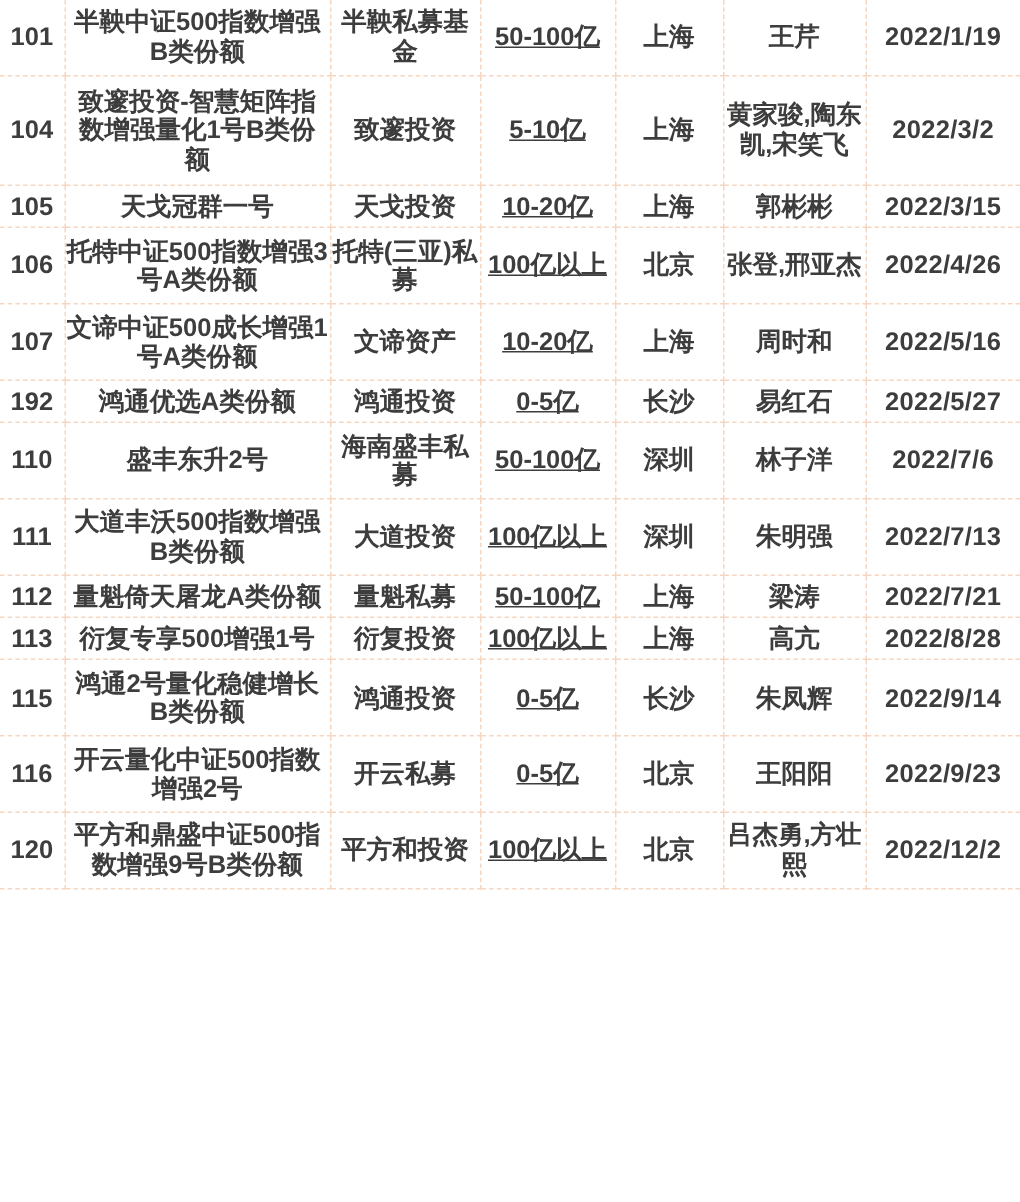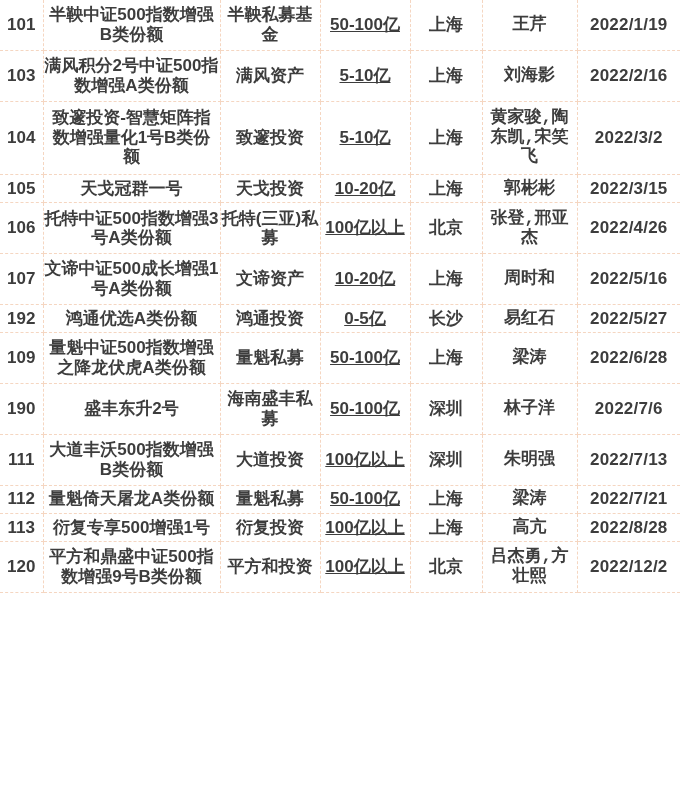--- a/index.html
+++ b/index.html
@@ -32,21 +32,21 @@
     word-break: break-all;
   }
   table.fund-table td:last-child {
     border-right: none;
   }
   td.col-index   { font-size: 17px; }
   td.col-name    { font-size: 17px; }
   td.col-company { font-size: 16px; }
   td.col-size    { font-size: 16px; text-decoration: underline; }
   td.col-city    { font-size: 17px; }
-  td.col-manager { font-size: 16px; font-family: Liberation Mono, monospace; }
+  td.col-manager { font-size: 16px; }
   td.col-date    { font-size: 16.5px; letter-spacing: 0.2px; }
 </style>
 </head>
 <body>
 
 <table class="fund-table">
   <colgroup>
     <col style="width:43px">
     <col style="width:177px">
     <col style="width:100px">
@@ -60,29 +60,20 @@
     <td class="col-index">101</td>
     <td class="col-name">半鞅中证500指数增强B类份额</td>
     <td class="col-company">半鞅私募基金</td>
     <td class="col-size">50-100亿</td>
     <td class="col-city">上海</td>
     <td class="col-manager">王芹</td>
     <td class="col-date">2022/1/19</td>
   </tr>
 
 
-  <tr>
-    <td class="col-index">103</td>
-    <td class="col-name">满风积分2号中证500指数增强A类份额</td>
-    <td class="col-company">满风资产</td>
-    <td class="col-size">5-10亿</td>
-    <td class="col-city">上海</td>
-    <td class="col-manager">刘海影</td>
-    <td class="col-date">2022/2/16</td>
-  </tr>
 
   <tr>
     <td class="col-index">104</td>
     <td class="col-name">致邃投资-智慧矩阵指数增强量化1号B类份额</td>
     <td class="col-company">致邃投资</td>
     <td class="col-size">5-10亿</td>
     <td class="col-city">上海</td>
     <td class="col-manager">黄家骏,陶东凯,宋笑飞</td>
     <td class="col-date">2022/3/2</td>
   </tr>
@@ -120,32 +111,23 @@
   <tr>
     <td class="col-index">192</td>
     <td class="col-name">鸿通优选A类份额</td>
     <td class="col-company">鸿通投资</td>
     <td class="col-size">0-5亿</td>
     <td class="col-city">长沙</td>
     <td class="col-manager">易红石</td>
     <td class="col-date">2022/5/27</td>
   </tr>
 
-  <tr>
-    <td class="col-index">109</td>
-    <td class="col-name">量魁中证500指数增强之降龙伏虎A类份额</td>
-    <td class="col-company">量魁私募</td>
-    <td class="col-size">50-100亿</td>
-    <td class="col-city">上海</td>
-    <td class="col-manager">梁涛</td>
-    <td class="col-date">2022/6/28</td>
-  </tr>
 
   <tr>
-    <td class="col-index">190</td>
+    <td class="col-index">110</td>
     <td class="col-name">盛丰东升2号</td>
     <td class="col-company">海南盛丰私募</td>
     <td class="col-size">50-100亿</td>
     <td class="col-city">深圳</td>
     <td class="col-manager">林子洋</td>
     <td class="col-date">2022/7/6</td>
   </tr>
 
   <tr>
     <td class="col-index">111</td>
@@ -171,21 +153,39 @@
     <td class="col-index">113</td>
     <td class="col-name">衍复专享500增强1号</td>
     <td class="col-company">衍复投资</td>
     <td class="col-size">100亿以上</td>
     <td class="col-city">上海</td>
     <td class="col-manager">高亢</td>
     <td class="col-date">2022/8/28</td>
   </tr>
 
 
+  <tr>
+    <td class="col-index">115</td>
+    <td class="col-name">鸿通2号量化稳健增长B类份额</td>
+    <td class="col-company">鸿通投资</td>
+    <td class="col-size">0-5亿</td>
+    <td class="col-city">长沙</td>
+    <td class="col-manager">朱凤辉</td>
+    <td class="col-date">2022/9/14</td>
+  </tr>
 
+  <tr>
+    <td class="col-index">116</td>
+    <td class="col-name">开云量化中证500指数增强2号</td>
+    <td class="col-company">开云私募</td>
+    <td class="col-size">0-5亿</td>
+    <td class="col-city">北京</td>
+    <td class="col-manager">王阳阳</td>
+    <td class="col-date">2022/9/23</td>
+  </tr>
 
 
 
 
   <tr>
     <td class="col-index">120</td>
     <td class="col-name">平方和鼎盛中证500指数增强9号B类份额</td>
     <td class="col-company">平方和投资</td>
     <td class="col-size">100亿以上</td>
     <td class="col-city">北京</td>

